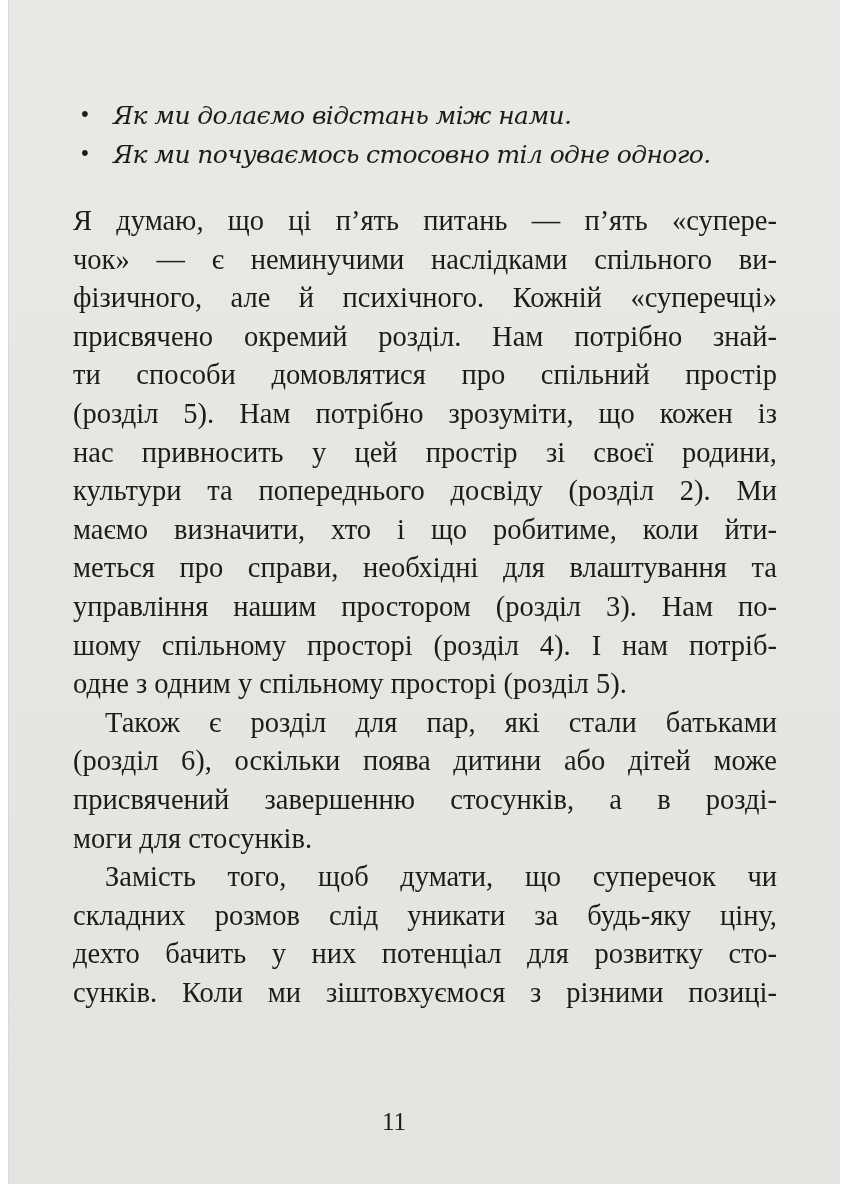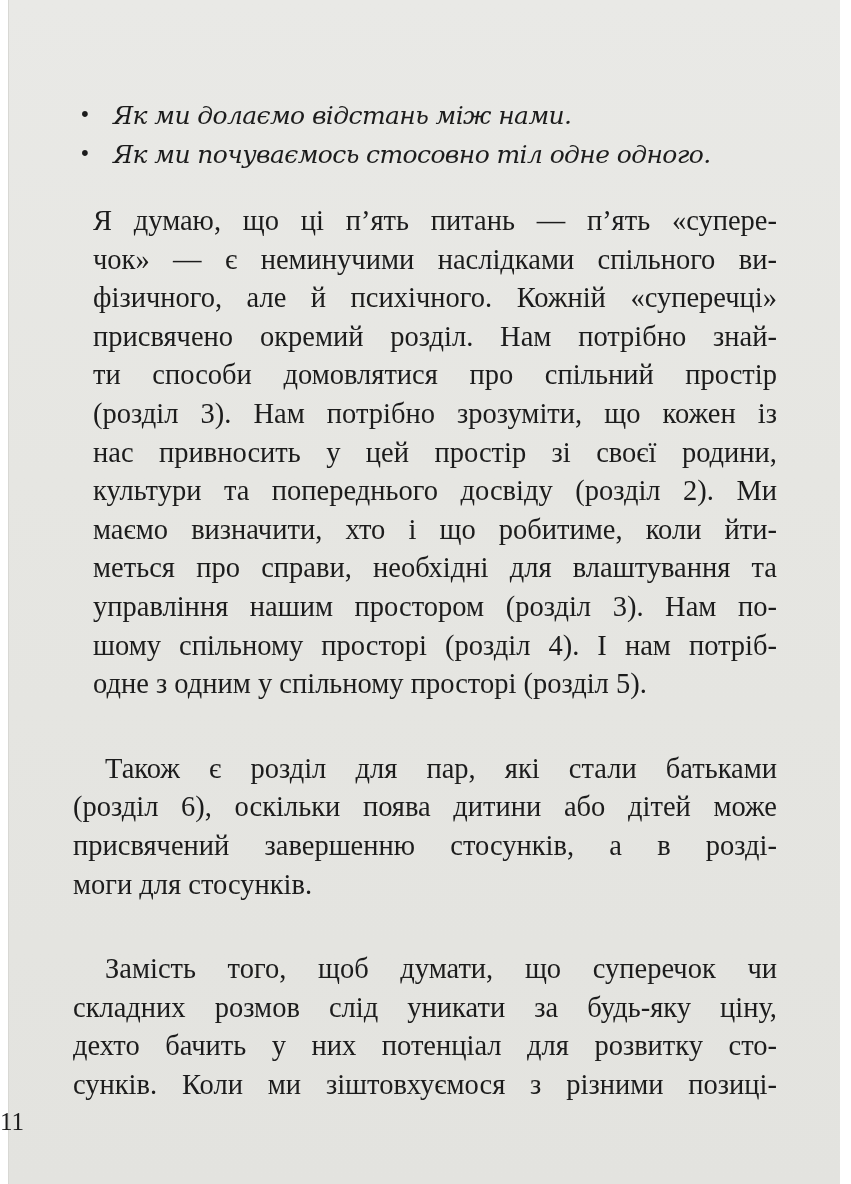--- a/index.html
+++ b/index.html
@@ -62,27 +62,28 @@
     .para .line {
       display: block;
       text-align: justify;
       text-align-last: justify;
       white-space: nowrap;
       height: 38.6px;
     }
     .para .line.last {
       text-align-last: left;
     }
-    .p1 { margin-top: 28px; margin-left: 20px; }
-    .indent { padding-left: 32px; margin-top: 46px; }
+    .p1 { margin-top: 28px; }
+    .indent { padding-left: 32px; }
     .page-number {
       position: absolute;
       left: 0;
       width: 788px;
       top: 1108px;
+      text-align: center;
       font-family: "Liberation Serif", serif;
       font-size: 25px;
       color: #1c1c1c;
     }
   </style>
 </head>
 <body>
 
 <div class="page">
   <div class="content">
@@ -90,21 +91,21 @@
       <li><span class="bullet-dot">•</span><span>Як ми долаємо відстань між нами.</span></li>
       <li><span class="bullet-dot">•</span><span>Як ми почуваємось стосовно тіл одне одного.</span></li>
     </ul>
 
     <div class="para p1">
       <span class="line">Я думаю, що ці п’ять питань — п’ять «супере-</span>
       <span class="line">чок» — є неминучими наслідками спільного ви-</span>
       <span class="line">фізичного, але й психічного. Кожній «суперечці»</span>
       <span class="line">присвячено окремий розділ. Нам потрібно знай-</span>
       <span class="line">ти способи домовлятися про спільний простір</span>
-      <span class="line">(розділ 3). Нам потрібно зрозуміти, що кожен із</span>
+      <span class="line">(розділ 5). Нам потрібно зрозуміти, що кожен із</span>
       <span class="line">нас привносить у цей простір зі своєї родини,</span>
       <span class="line">культури та попереднього досвіду (розділ 2). Ми</span>
       <span class="line">маємо визначити, хто і що робитиме, коли йти-</span>
       <span class="line">меться про справи, необхідні для влаштування та</span>
       <span class="line">управління нашим простором (розділ 3). Нам по-</span>
       <span class="line">шому спільному просторі (розділ 4). І нам потріб-</span>
       <span class="line last">одне з одним у спільному просторі (розділ 5).</span>
     </div>
 
     <div class="para">

